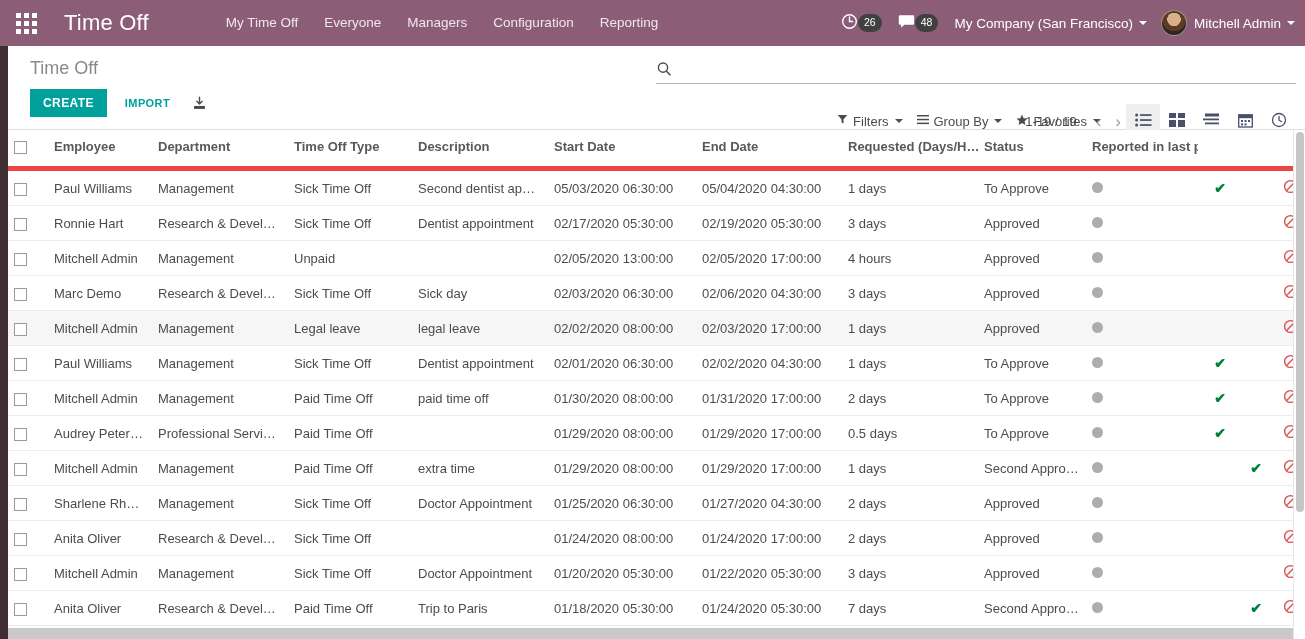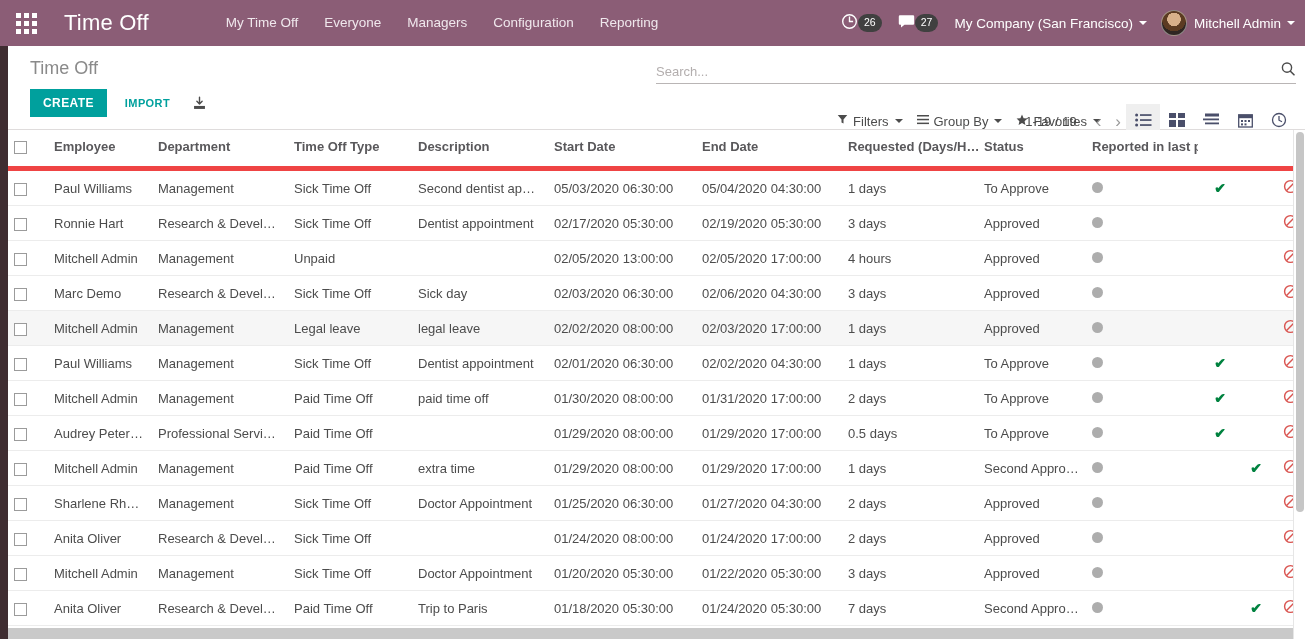--- a/index.html
+++ b/index.html
@@ -276,21 +276,21 @@
           </svg>
         </span>
         <span class="badge">26</span>
       </div>
       <div class="sysicon">
         <span class="sysglyph">
           <svg width="17" height="15" viewBox="0 0 17 15" aria-hidden="true">
             <path d="M2 1.2h13a1.2 1.2 0 0 1 1.2 1.2v7.1A1.2 1.2 0 0 1 15 10.7H6.5L3 13.6v-2.9H2A1.2 1.2 0 0 1 .8 9.5V2.4A1.2 1.2 0 0 1 2 1.2z" fill="#ffffff"></path>
           </svg>
         </span>
-        <span class="badge">27</span>
+        <span class="badge">48</span>
       </div>
       <div class="company-menu">
         <span>My Company (San Francisco)</span>
         <span class="caret"></span>
       </div>
       <div class="user-menu">
         <span class="avatar"></span>
         <span>Mitchell Admin</span>
         <span class="caret"></span>
       </div>
@@ -310,21 +310,20 @@
           <svg width="15" height="15" viewBox="0 0 16 16" aria-hidden="true">
             <path d="M8 1.2v7.3M8 8.5 5.2 5.7M8 8.5l2.8-2.8" fill="none" stroke="#4c4c4c" stroke-width="1.5" stroke-linecap="round"></path>
             <rect x="2.2" y="10.6" width="11.6" height="3.2" fill="#4c4c4c"></rect>
           </svg>
         </span>
       </div>
     </div>
 
     <div class="cp-right">
       <div class="searchbar">
-        <input class="search-input" type="text" placeholder="Search..." style="">
         <span class="search-icon">
           <svg width="16" height="16" viewBox="0 0 16 16" aria-hidden="true">
             <circle cx="7" cy="6.6" r="4.6" fill="none" stroke="#4c4c4c" stroke-width="1.4"></circle>
             <path d="M10.4 10.2 14 13.8" stroke="#4c4c4c" stroke-width="1.6" stroke-linecap="round"></path>
           </svg>
         </span>
       </div>
 
       <div class="filter-row">
         <span class="fbtn">

